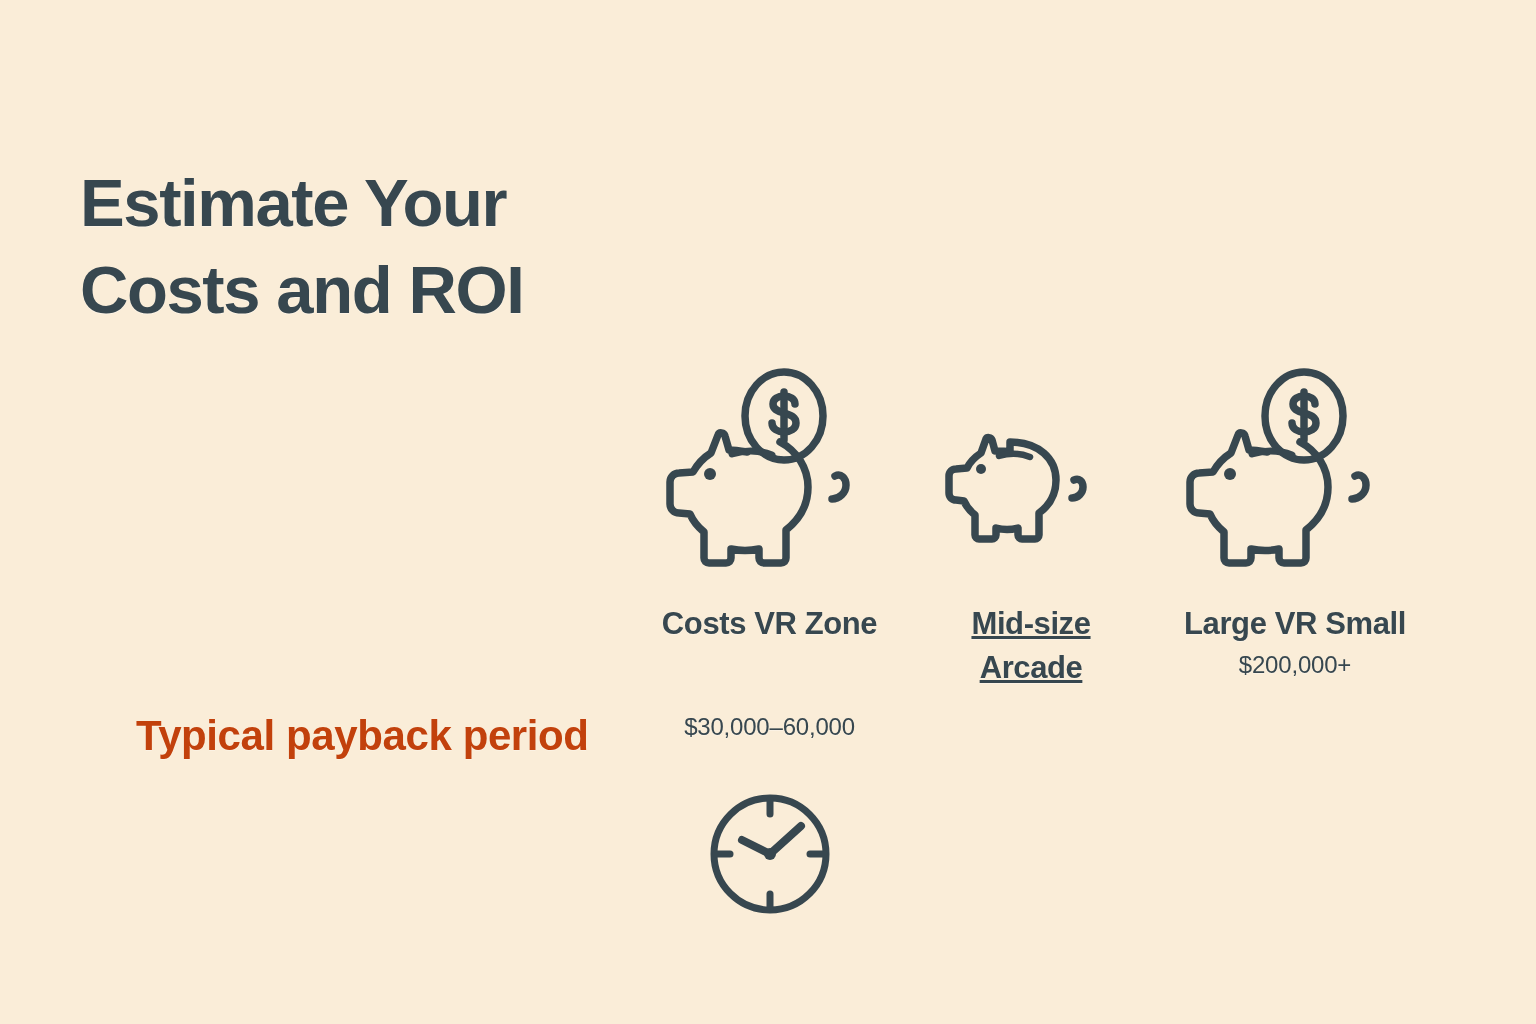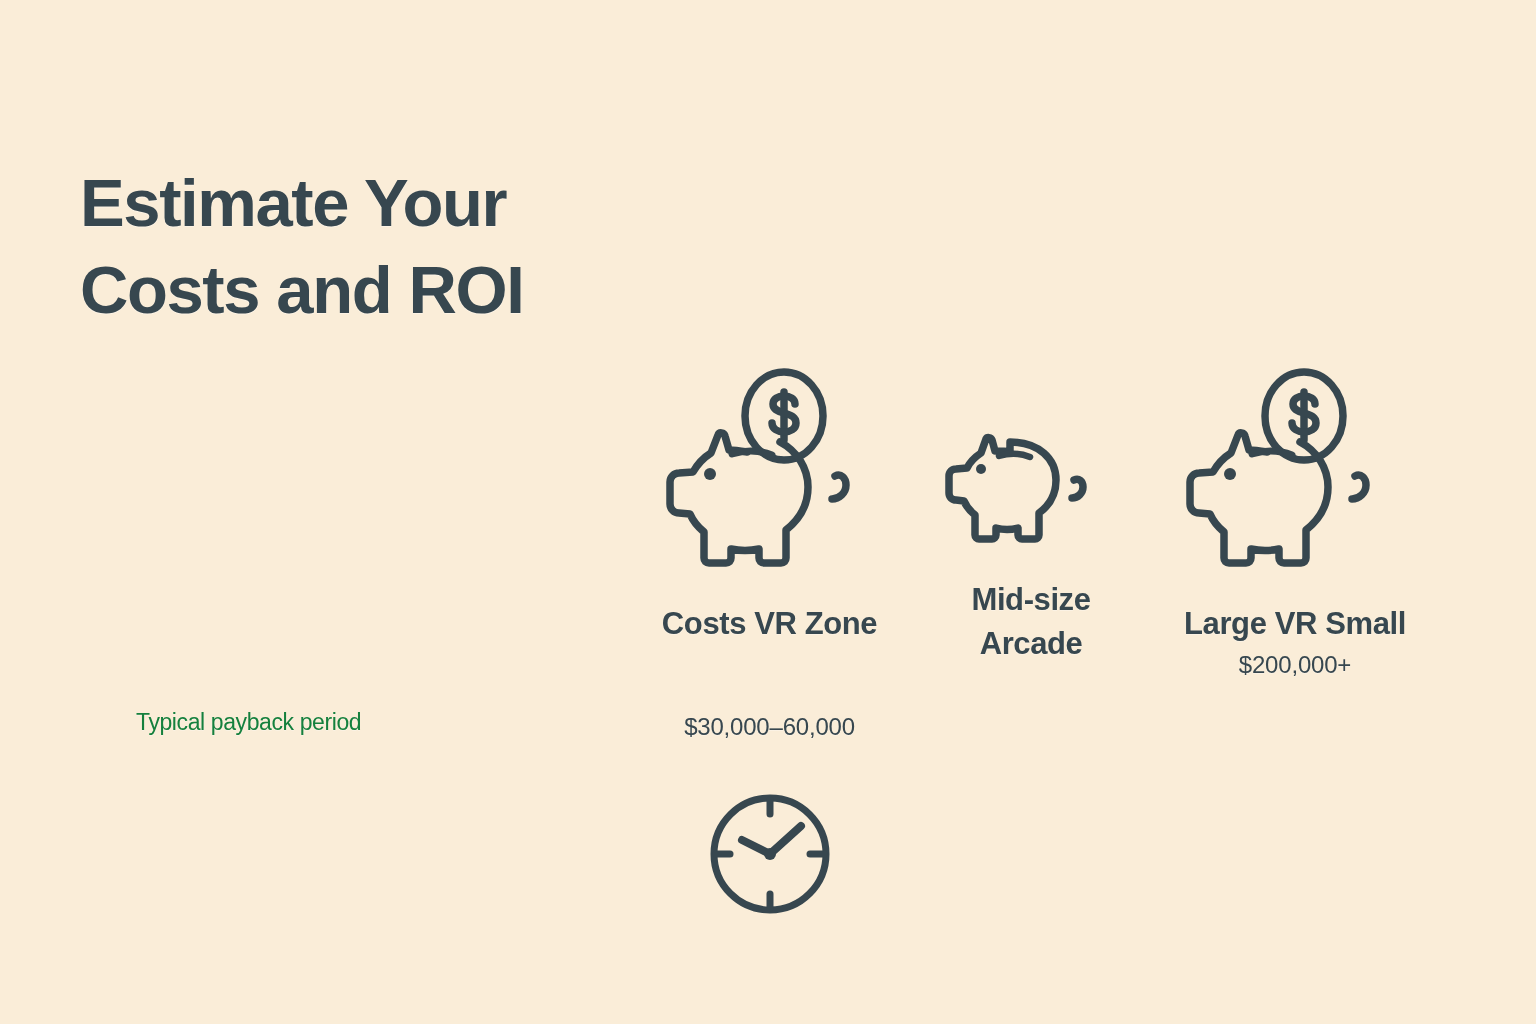--- a/index.html
+++ b/index.html
@@ -71,37 +71,37 @@
     letter-spacing: -0.2px;
     color: #37474F;
     text-shadow: 0 1px 0 rgba(255,255,255,0.3);
   }
 
   
   .col-small { left: 612px; top: 596px; width: 315px; }
   .col-small .tier-price { margin-top: 64px; }
 
   
-  .col-mid { left: 938px; top: 572px; width: 186px; }
+  .col-mid { left: 938px; top: 596px; width: 186px; text-decoration: underline; }
   .col-mid .tier-price { margin-top: 18px; }
 
   
   .col-large { left: 1150px; top: 596px; width: 290px; }
   .col-large .tier-price { margin-top: 2px; }
 
   
   .payback-label {
     position: absolute;
     left: 136px;
     top: 700px;
-    font-size: 23px;
-    font-weight: 400;
+    font-size: 42px;
+    font-weight: 700;
     letter-spacing: -0.4px;
     line-height: 1.42;
-    color: #15803d;
+    color: #c2410c;
     text-shadow: 0 1px 0 rgba(255,255,255,0.3);
     white-space: nowrap;
   }
 
   .clock-icon {
     position: absolute;
     left: 706px;
     top: 784px;
     width: 128px;
     height: 128px;

